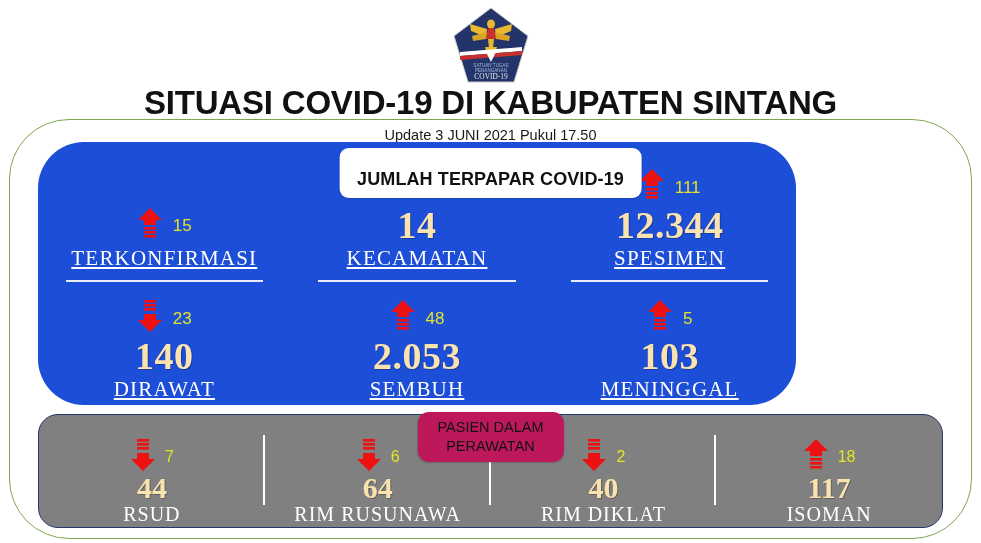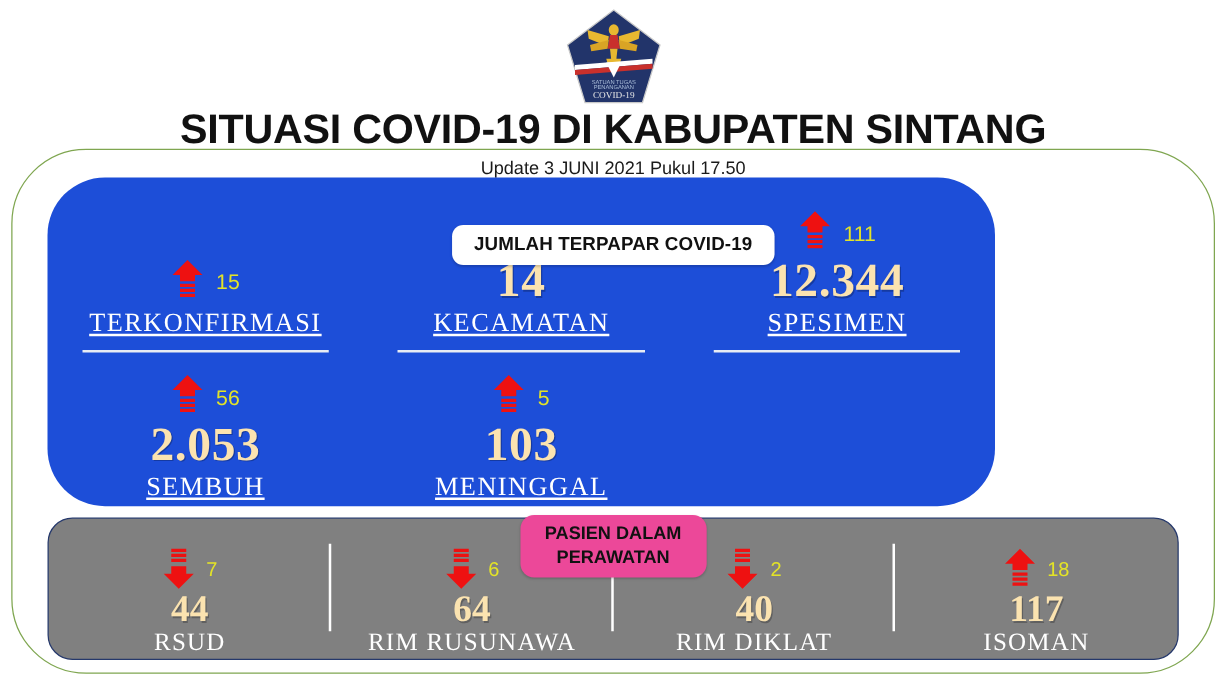--- a/index.html
+++ b/index.html
@@ -60,29 +60,28 @@
     background:#1d4ed8;
     border-radius:46px;
     box-sizing:border-box;
   }
   #badge-terpapar{
     position:absolute;
     left:50%; transform:translateX(-50%);
     top:148px;
     background:#ffffff;
     border-radius:9px;
-    padding:7px 18px 8px 18px;
-    font-size:15px;
+    padding:21px 18px 8px 18px;
+    font-size:18px;
     font-weight:bold;
     color:#111111;
     letter-spacing:0.1px;
     white-space:nowrap;
     z-index:6;
     box-shadow:0 1px 2px rgba(0,0,0,.18);
-    margin-top:32px;
   }
 
   .stat-grid{
     position:absolute;
     left:0;top:0;width:100%;height:100%;
     display:grid;
     grid-template-columns:1fr 1fr 1fr;
     grid-template-rows:138px 125px;
   }
   .stat-cell{
@@ -156,25 +155,25 @@
     width:905px; height:114px;
     background:#808080;
     border:1.5px solid #25386b;
     border-radius:20px;
     box-sizing:border-box;
   }
   #badge-pasien{
     position:absolute;
     left:50%; transform:translateX(-50%);
     top:412px;
-    background:#ec4899;
+    background:#be185d;
     border-radius:11px;
     padding:6px 20px 7px 20px;
     font-size:14.5px;
-    font-weight:bold;
+    font-weight:normal;
     color:#111111;
     text-align:center;
     line-height:1.28;
     white-space:nowrap;
     z-index:6;
     box-shadow:0 1px 2px rgba(0,0,0,.18);
   }
   .facility-grid{
     position:absolute;
     left:0;top:0;width:100%;height:100%;
@@ -296,27 +295,42 @@
           <span class="delta-num">111</span>
         </div>
         <div class="big-value">12.344</div>
         <div class="stat-label">SPESIMEN</div>
         <div class="divider-line"></div>
       </div>
       <div class="stat-cell">
         <div class="delta-row">
           <span class="arrow">
             <svg width="26" height="34" viewBox="0 0 26 34">
+              <rect x="7" y="1" width="12" height="2.6" fill="#ee1111"></rect>
+              <rect x="7" y="5" width="12" height="2.6" fill="#ee1111"></rect>
+              <rect x="7" y="9" width="12" height="2.6" fill="#ee1111"></rect>
+              <path d="M13 33 L25 21 L19 21 L19 15 L7 15 L7 21 L1 21 Z" fill="#ee1111"></path>
+            </svg>
+          </span>
+          <span class="delta-num">23</span>
+        </div>
+        <div class="big-value">140</div>
+        <div class="stat-label">DIRAWAT</div>
+      </div>
+      <div class="stat-cell">
+        <div class="delta-row">
+          <span class="arrow">
+            <svg width="26" height="34" viewBox="0 0 26 34">
               <path d="M13 1 L25 13 L19 13 L19 18 L7 18 L7 13 L1 13 Z" fill="#ee1111"></path>
               <rect x="7" y="20" width="12" height="2.6" fill="#ee1111"></rect>
               <rect x="7" y="24" width="12" height="2.6" fill="#ee1111"></rect>
               <rect x="7" y="28" width="12" height="2.6" fill="#ee1111"></rect>
             </svg>
           </span>
-          <span class="delta-num">56</span>
+          <span class="delta-num">48</span>
         </div>
         <div class="big-value">2.053</div>
         <div class="stat-label">SEMBUH</div>
       </div>
       <div class="stat-cell">
         <div class="delta-row">
           <span class="arrow">
             <svg width="26" height="34" viewBox="0 0 26 34">
               <path d="M13 1 L25 13 L19 13 L19 18 L7 18 L7 13 L1 13 Z" fill="#ee1111"></path>
               <rect x="7" y="20" width="12" height="2.6" fill="#ee1111"></rect>

